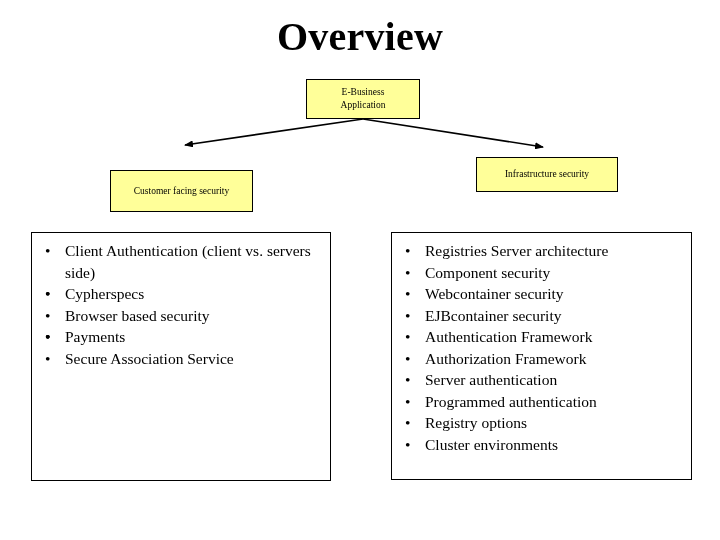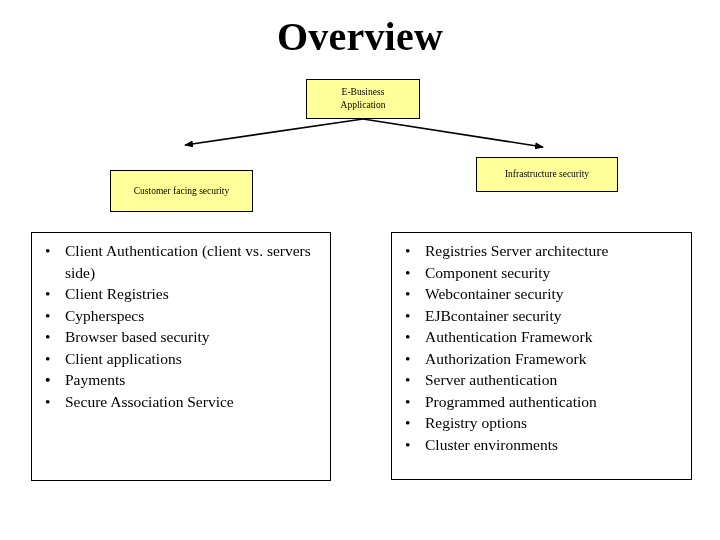--- a/index.html
+++ b/index.html
@@ -162,33 +162,31 @@
   </div>
 
   <div class="content-panel" id="panel-customer">
     <ul class="bullet-list" id="list-customer">
         <li class="bullet-item">
           <span class="bullet-marker">•</span>
           <span class="bullet-text">Client Authentication (client vs. servers side)</span>
         </li>
         <li class="bullet-item">
           <span class="bullet-marker">•</span>
-          <span class="bullet-text">Client Registries</span>
         </li>
         <li class="bullet-item">
           <span class="bullet-marker">•</span>
           <span class="bullet-text">Cypherspecs</span>
         </li>
         <li class="bullet-item">
           <span class="bullet-marker">•</span>
           <span class="bullet-text">Browser based security</span>
         </li>
         <li class="bullet-item">
           <span class="bullet-marker">•</span>
-          <span class="bullet-text">Client applications</span>
         </li>
         <li class="bullet-item">
           <span class="bullet-marker">•</span>
         </li>
         <li class="bullet-item">
           <span class="bullet-marker">•</span>
           <span class="bullet-text">Payments</span>
         </li>
         <li class="bullet-item">
           <span class="bullet-marker">•</span>

